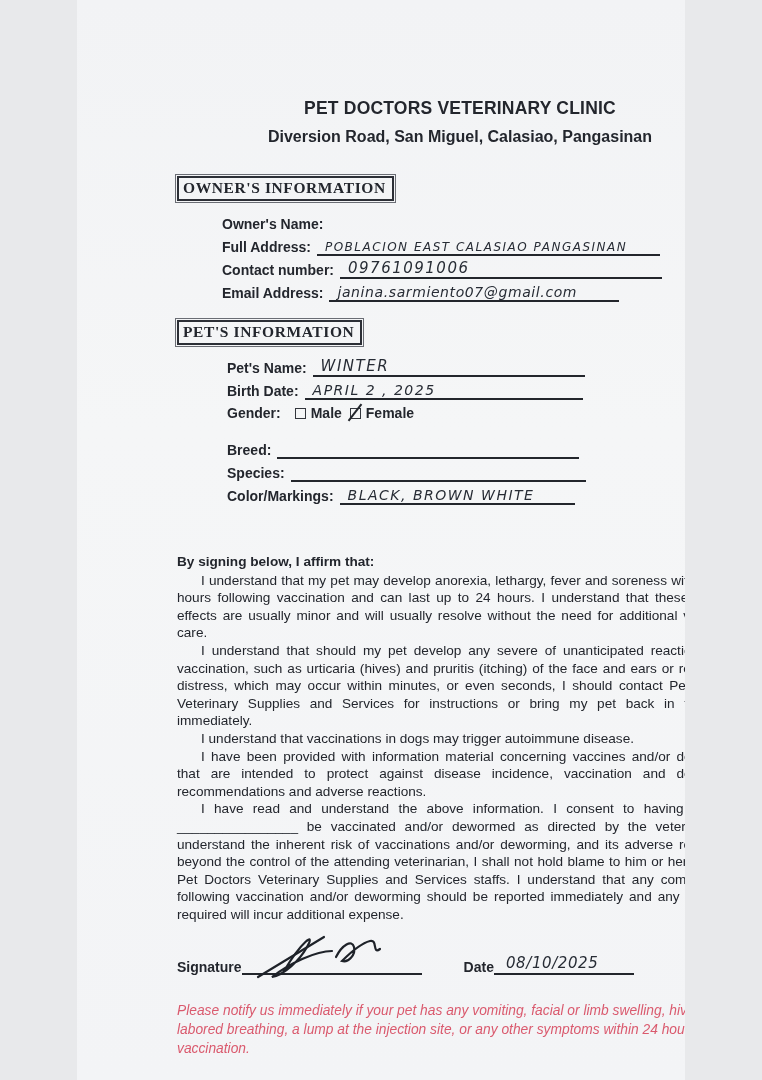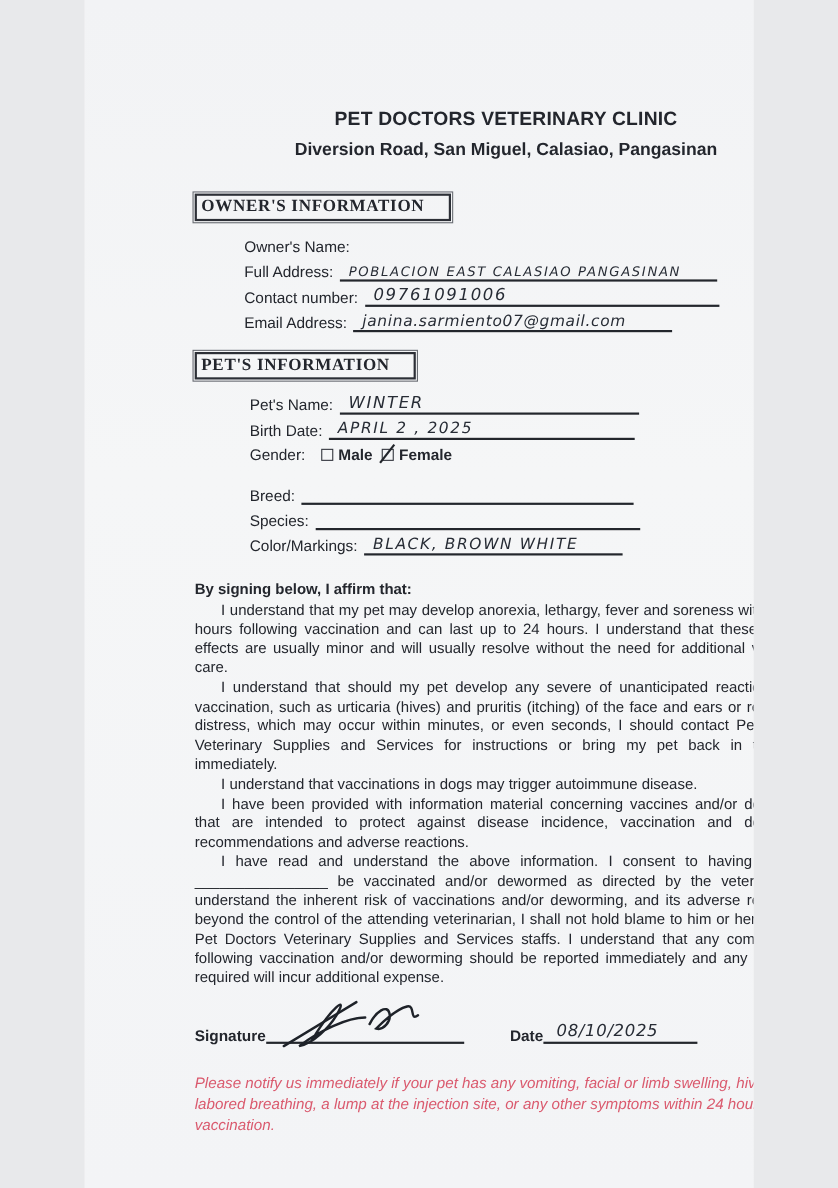--- a/index.html
+++ b/index.html
@@ -20,33 +20,33 @@
   .clinic-header { text-align:center; margin-bottom:30px; }
   .clinic-name { font-size:17.5px; font-weight:bold; letter-spacing:0.2px; margin-bottom:9px; }
   .clinic-address { font-size:16px; font-weight:bold; }
 
   
   .section-box {
     display:inline-block;
     border:2px solid #2c2f36;
     outline:1px solid #6a6d74;
     outline-offset:1px;
-    padding:1px 22px 2px 4px;
+    padding:1px 6px 2px 4px;
     font-family:"Liberation Serif", serif;
     font-weight:bold;
     font-size:15.5px;
     letter-spacing:0.6px;
     background:transparent;
   }
 
   
   .fields { margin:12px 0 0 45px; }
   .pet-fields { margin-left:50px; }
   .field-row { display:flex; align-items:flex-end; min-height:20px; margin-bottom:3px; }
-  .field-label { font-weight:normal; font-size:14px; white-space:nowrap; margin-right:6px; padding-bottom:1px; }
+  .field-label { font-weight:bold; font-size:14px; white-space:nowrap; margin-right:6px; padding-bottom:1px; }
   .field-line {
     flex:0 0 auto;
     border-bottom:2px solid #23262c;
     position:relative;
     height:18px;
   }
   .hw {
     font-family:"DejaVu Sans", sans-serif;
     font-style:italic;
     color:#272c35;
@@ -66,21 +66,21 @@
     position:relative;
   }
   .cbx .slash {
     position:absolute; left:3px; top:-7px;
     width:2px; height:21px; background:#22252b;
     transform:rotate(38deg);
   }
   .gender-opt { font-weight:bold; font-size:14px; }
 
   
-  .consent { margin-top:22px; font-size:13.6px; line-height:17.6px; text-align:justify; }
+  .consent { margin-top:48px; font-size:13.6px; line-height:17.6px; text-align:justify; }
   .consent-heading { font-weight:bold; margin:0 0 1px 0; }
   .consent p { margin:0; text-indent:24px; }
   .uline { text-decoration:underline; text-underline-offset:2px; }
 
   
   .sig-row { display:flex; align-items:flex-end; margin:34px 0 0 0; }
   .sig-label, .date-label { font-weight:bold; font-size:14px; }
   .sig-line { width:180px; border-bottom:2px solid #23262c; height:16px; position:relative; }
   .date-line { width:140px; border-bottom:2px solid #23262c; height:16px; position:relative; }
   .sig-gap { width:42px; }

